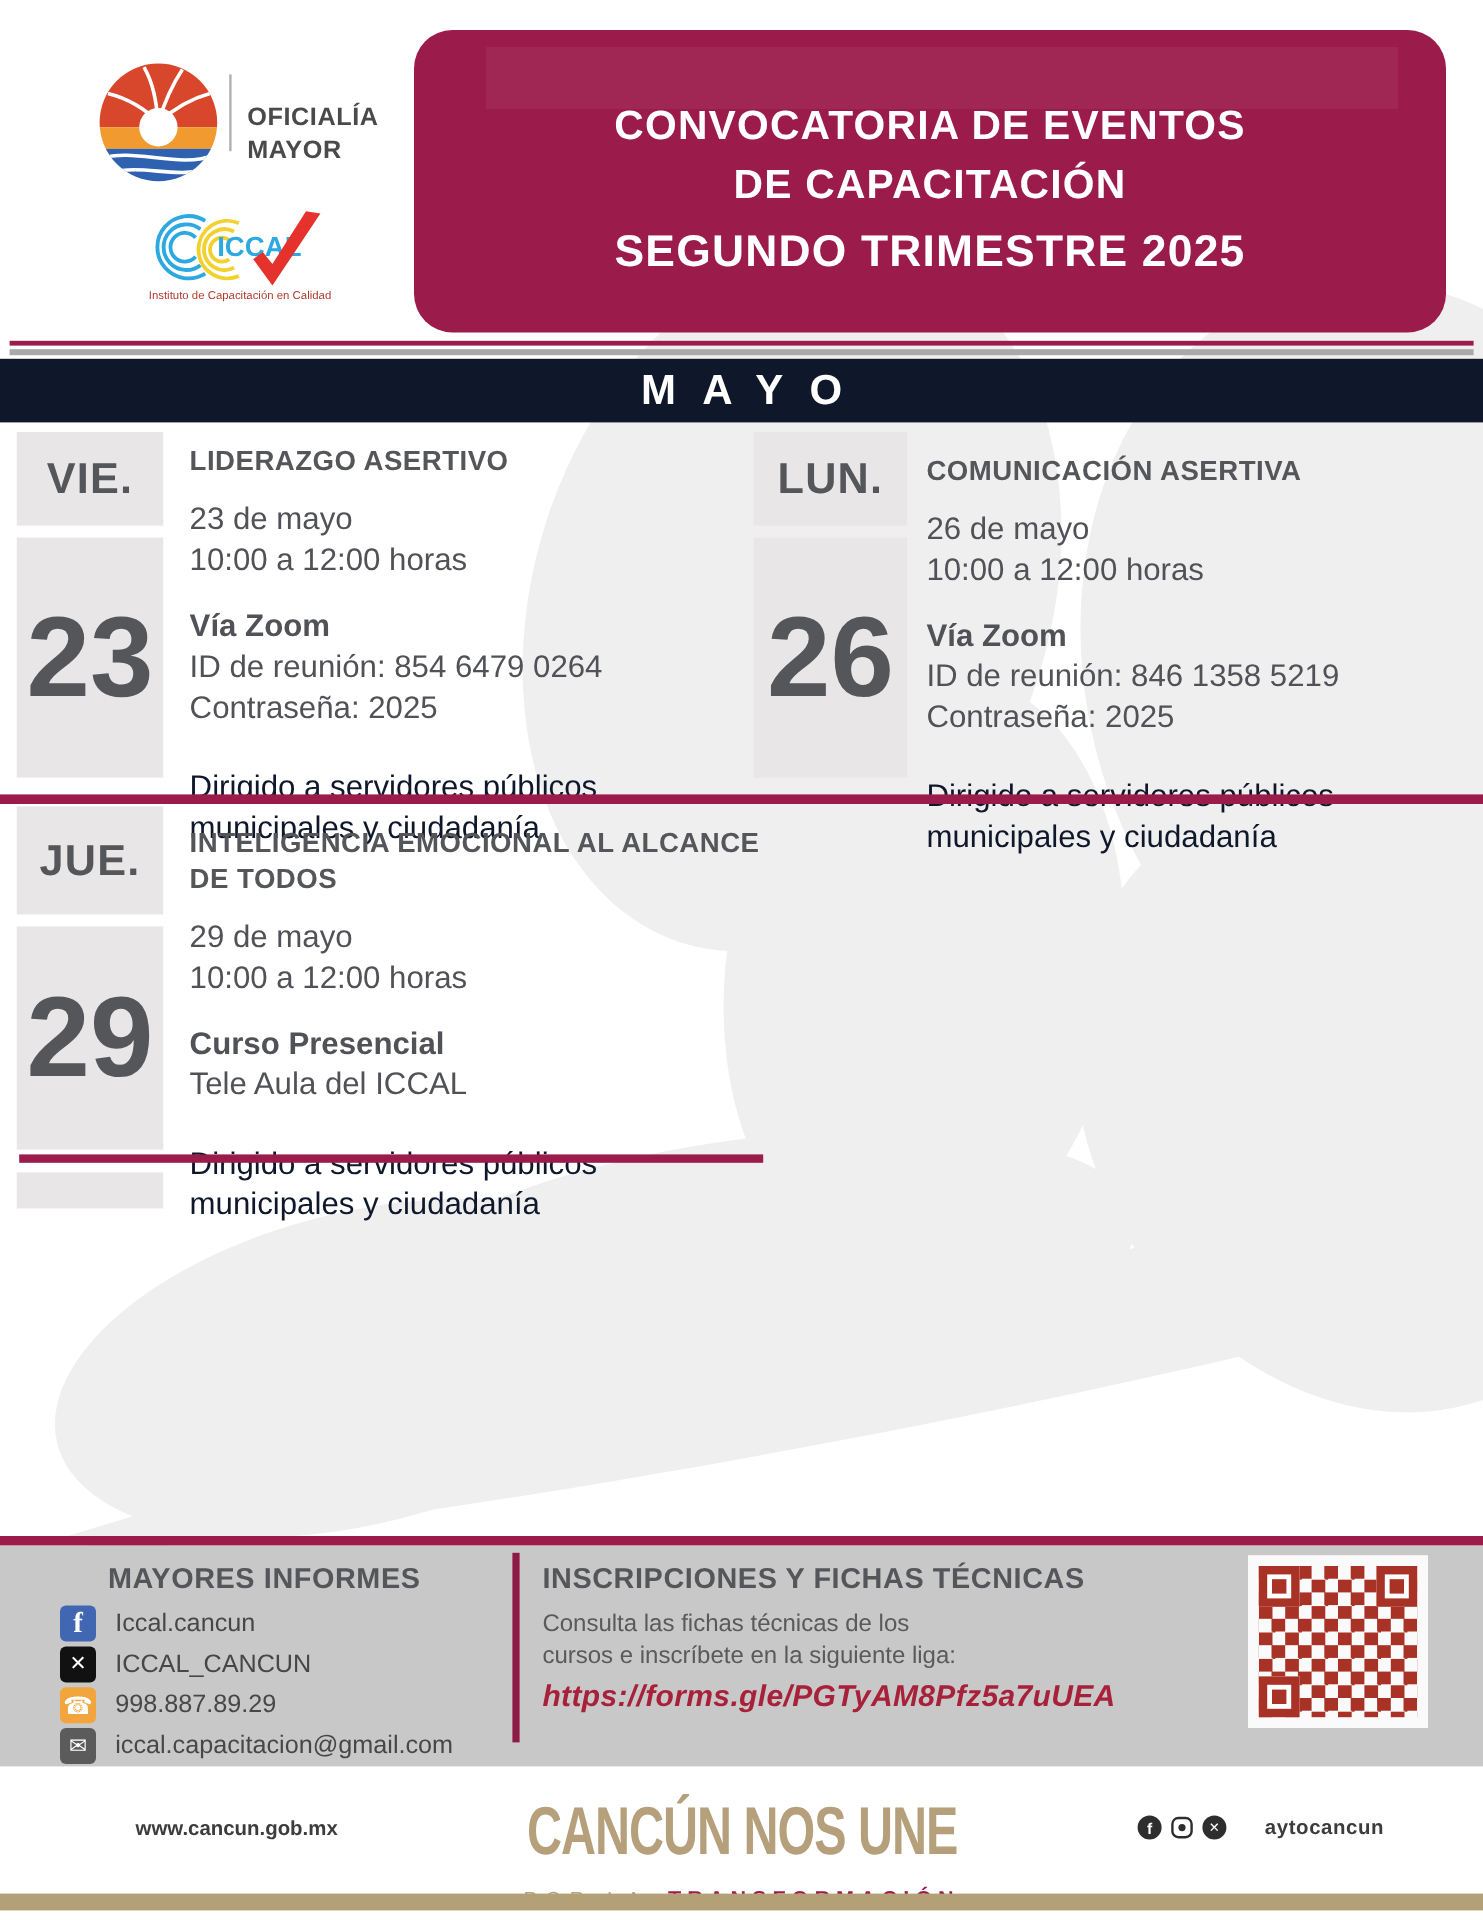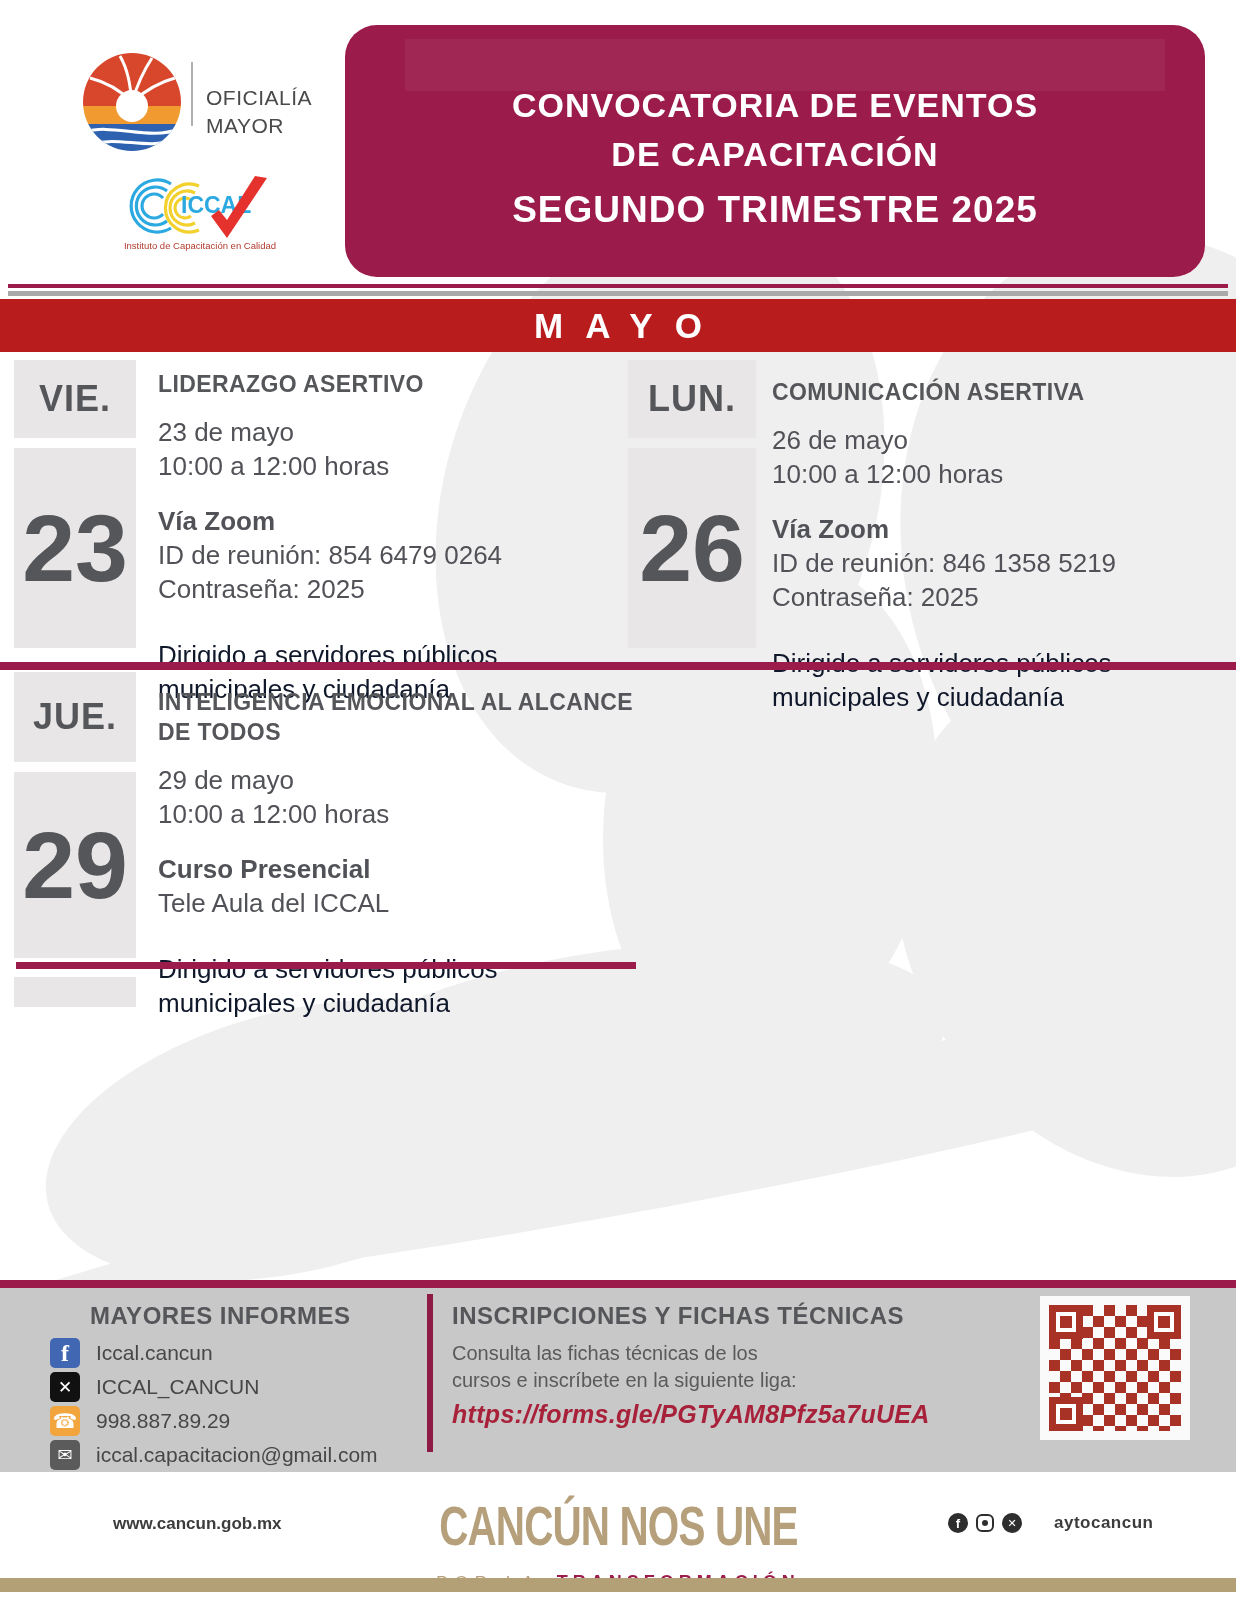--- a/index.html
+++ b/index.html
@@ -6,36 +6,36 @@
   .page {
     position:relative; width:1236px; height:1600px; background:#ffffff;
     font-family:"Liberation Sans","DejaVu Sans",sans-serif; overflow:hidden;
   }
   .abs { position:absolute; }
 
   
   .watermark { left:0; top:0; width:1236px; height:1600px; z-index:0; pointer-events:none; }
 
   
-  .org-text { left:206px; top:84px; font-size:21px; font-weight:normal; color:#4a4a4a; line-height:1.35; letter-spacing:0.5px; z-index:2; }
+  .org-text { left:206px; top:84px; font-size:21px; font-weight:bold; color:#4a4a4a; line-height:1.35; letter-spacing:0.5px; z-index:2; }
   .logo-divider { left:191px; top:62px; width:2px; height:64px; background:#b0b0b0; z-index:2; }
   .header-box {
     left:345px; top:25px; width:860px; height:252px; background:#9B1B4B;
     border-radius:32px; z-index:2; display:flex; flex-direction:column; align-items:center; justify-content:center;
     color:#ffffff; text-align:center;
   }
   .header-box:before { content:""; position:absolute; left:60px; top:14px; right:40px; height:52px; background:rgba(255,255,255,0.05); }
   .header-title { font-size:34px; font-weight:bold; letter-spacing:1px; line-height:1.45; margin-top:10px; }
   .header-sub { font-size:37px; font-weight:bold; letter-spacing:1px; margin-top:10px;text-align:right; }
 
   
   .stripe-maroon { left:8px; right:8px; top:284px; height:4px; background:#9B1B4B; z-index:2; }
   .stripe-gray { left:8px; right:8px; top:291px; height:5px; background:#A9A9A9; z-index:2; }
   .month-band {
-    left:0; top:299px; width:1236px; height:53px; background:#b91c1c; z-index:2;
+    left:0; top:299px; width:1236px; height:53px; background:#0f172a; z-index:2;
     display:flex; align-items:center; justify-content:center;
     color:#fff; font-size:35px; font-weight:bold; letter-spacing:22px; padding-left:22px; box-sizing:border-box;
   }
 
   
   .day-box { background:#E8E6E6; z-index:2; display:flex; align-items:center; justify-content:center; }
   .day-abbr { font-size:36px; font-weight:bold; color:#55565A; letter-spacing:1px; }
   .day-num { font-size:95px; font-weight:bold; color:#55565A; }
   .event-text { z-index:2; color:#515257; }
   .event-title { font-size:23px; font-weight:bold; color:#55565A; letter-spacing:0.4px; line-height:1.3; }

